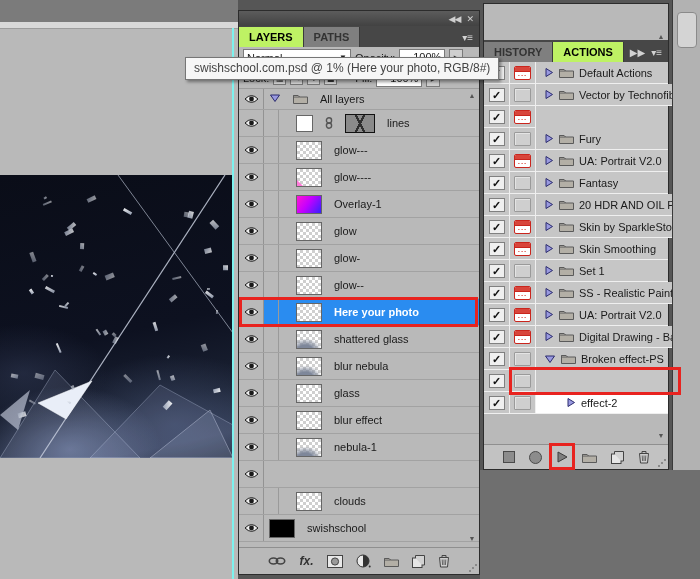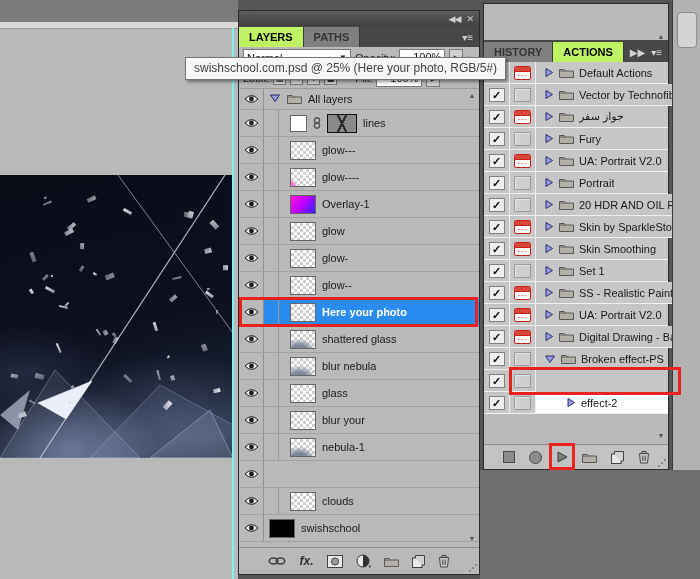--- a/index.html
+++ b/index.html
@@ -35,21 +35,21 @@
   .combo .arr{font-size:8px;color:#222;}
   .flabel{font-size:11px;color:#1a1a1a;}
   .ffield{width:38px;height:15px;background:#fff;border:1px solid #7a7a7a;text-align:right;padding:0 3px;line-height:15px;}
   .fbtn{width:12px;height:15px;background:#cfcfcf;border:1px solid #7a7a7a;font-size:7px;line-height:15px;text-align:center;cursor:pointer;color:#333;}
   .lockrow{height:20px;display:flex;align-items:center;gap:4px;padding:0 4px;background:#b9b9b9;border-bottom:1px solid #9c9c9c;}
   .mini{width:11px;height:11px;border:1px solid #777;background:#d6d6d6;font-size:8px;line-height:11px;text-align:center;color:#333;cursor:pointer;}
   .layers-list{position:relative;background:#b9b9b9;}
   .lrow{height:26px;display:flex;align-items:stretch;border-bottom:1px solid #a2a2a2;position:relative;}
   .lrow.group{height:20px;}
   .eyecell{width:24px;border-right:1px solid #939393;display:flex;align-items:center;justify-content:center;flex:none;cursor:pointer;}
-  .lcontent{flex:1;display:flex;align-items:center;gap:6px;padding-left:5px;position:relative;}
+  .lcontent{flex:1;display:flex;align-items:center;gap:12px;padding-left:5px;position:relative;}
   .ind{width:9px;height:100%;border-right:1px solid #9a9a9a;flex:none;margin-right:5px;}
   .lrow.sel .lcontent{background:#2a8cf0;}
   .lrow.sel .lname{color:#fff;font-weight:bold;}
   .lname{white-space:nowrap;}
   .thumb{width:26px;height:19px;border:1px solid #666;box-sizing:border-box;flex:none;position:relative;overflow:hidden;background:#fff;}
   .checker{background-image:linear-gradient(45deg,#cfcfcf 25%,transparent 25%,transparent 75%,#cfcfcf 75%),linear-gradient(45deg,#cfcfcf 25%,transparent 25%,transparent 75%,#cfcfcf 75%);background-size:6px 6px;background-position:0 0,3px 3px;background-color:#fff;}
   .grad{background:linear-gradient(125deg,#ff14d2 0%,#c400ff 45%,#3322ff 100%);}
   .blackthumb{background:#000;}
   .cloud{position:absolute;left:0;bottom:-3px;width:100%;height:12px;background:radial-gradient(ellipse at 35% 100%,#7e879a 0 35%,rgba(126,135,154,0) 75%);}
   .pinkcorner{position:absolute;left:0;bottom:0;width:0;height:0;border-left:6px solid #ff7ad9;border-top:6px solid transparent;}
@@ -158,21 +158,21 @@
         <i class="shard" style="left: 78.8811px; top: 68.8101px; width: 6.0472px; height: 4.11352px; opacity: 0.660166; transform: rotate(93.121deg);"></i>
         <i class="shard" style="left: 35.4065px; top: 198.637px; width: 9.31452px; height: 5.09854px; opacity: 0.47886; transform: rotate(15.3473deg);"></i>
         <i class="shard" style="left: 216.051px; top: 134.608px; width: 2.12116px; height: 3.70598px; opacity: 0.55097; transform: rotate(2.61224deg);"></i>
         <i class="shard" style="left: 172.192px; top: 102.321px; width: 9.28322px; height: 2.03091px; opacity: 0.535617; transform: rotate(167.139deg);"></i>
         <i class="shard" style="left: 167.324px; top: 181.369px; width: 2.86777px; height: 1.77387px; opacity: 0.881449; transform: rotate(128.854deg);"></i>
         <i class="shard" style="left: 183.555px; top: 37.3192px; width: 4.8759px; height: 5.14748px; opacity: 0.520195; transform: rotate(99.2517deg);"></i>
       </div>
     <div class="guide-line"></div>
   </div>
 
-  <div class="tooltip">swishschool.com.psd @ 25% (Here your photo, RGB/5#)</div>
+  <div class="tooltip">swishschool.com.psd @ 1% (Here your photo, RGB/8#)</div>
 
   <div class="panel" id="layersPanel">
     <div class="phead">
       <span class="hic">◀◀</span>
       <span class="hic">✕</span>
     </div>
     <div class="tabrow" id="layersTabs">
         <div class="ptab active">LAYERS</div>
         <div class="ptab">PATHS</div>
         <span class="pmenu">▾≡</span>
@@ -374,21 +374,21 @@
         <div class="lrow">
           <div class="eyecell">
             <svg width="15" height="10" viewBox="0 0 15 10">
               <path d="M1 5 Q7.5 -1.8 14 5 Q7.5 11.8 1 5 Z" fill="#ececec" stroke="#1a1a1a"></path>
               <circle cx="7.5" cy="5" r="2.4" fill="#1a1a1a"></circle>
             </svg>
           </div>
           <div class="lcontent">
             <span class="ind"></span>
             <div class="thumb checker"></div>
-            <span class="lname">blur your</span>
+            <span class="lname">blur effect</span>
           </div>
         </div>
         <div class="lrow">
           <div class="eyecell">
             <svg width="15" height="10" viewBox="0 0 15 10">
               <path d="M1 5 Q7.5 -1.8 14 5 Q7.5 11.8 1 5 Z" fill="#ececec" stroke="#1a1a1a"></path>
               <circle cx="7.5" cy="5" r="2.4" fill="#1a1a1a"></circle>
             </svg>
           </div>
           <div class="lcontent">
@@ -547,34 +547,20 @@
             <div class="chkbox">
               <span class="chk">✓</span>
             </div>
           </div>
           <div class="dcell">
             <div class="dlg">
               <div class="dlg-t"></div>
               <div class="dlg-dots">...</div>
             </div>
           </div>
-          <div class="acontent">
-            <span style="display:flex">
-              <svg width="10" height="11" viewBox="0 0 10 11">
-                <path d="M2 1.5 L8.5 5.5 L2 9.5 Z" fill="#9a9ae0" stroke="#2b2b6e"></path>
-              </svg>
-            </span>
-            <span style="display:flex">
-              <svg width="15" height="11" viewBox="0 0 15 11">
-                <path d="M0.5 2.5 L5 2.5 L6.5 4 L14.5 4 L14.5 10.5 L0.5 10.5 Z" fill="#b3afa6" stroke="#5a5a5a"></path>
-                <path d="M0.5 2.5 L5 2.5 L6.5 4 L0.5 4 Z" fill="#ccc8c0" stroke="#5a5a5a"></path>
-              </svg>
-            </span>
-            <span class="aname">جواز سفر</span>
-          </div>
         </div>
         <div class="arow">
           <div class="ccell">
             <div class="chkbox">
               <span class="chk">✓</span>
             </div>
           </div>
           <div class="dcell">
             <div class="emptybox"></div>
           </div>
@@ -634,21 +620,21 @@
               <svg width="10" height="11" viewBox="0 0 10 11">
                 <path d="M2 1.5 L8.5 5.5 L2 9.5 Z" fill="#9a9ae0" stroke="#2b2b6e"></path>
               </svg>
             </span>
             <span style="display:flex">
               <svg width="15" height="11" viewBox="0 0 15 11">
                 <path d="M0.5 2.5 L5 2.5 L6.5 4 L14.5 4 L14.5 10.5 L0.5 10.5 Z" fill="#b3afa6" stroke="#5a5a5a"></path>
                 <path d="M0.5 2.5 L5 2.5 L6.5 4 L0.5 4 Z" fill="#ccc8c0" stroke="#5a5a5a"></path>
               </svg>
             </span>
-            <span class="aname">Portrait</span>
+            <span class="aname">Fantasy</span>
           </div>
         </div>
         <div class="arow">
           <div class="ccell">
             <div class="chkbox">
               <span class="chk">✓</span>
             </div>
           </div>
           <div class="dcell">
             <div class="emptybox"></div>

